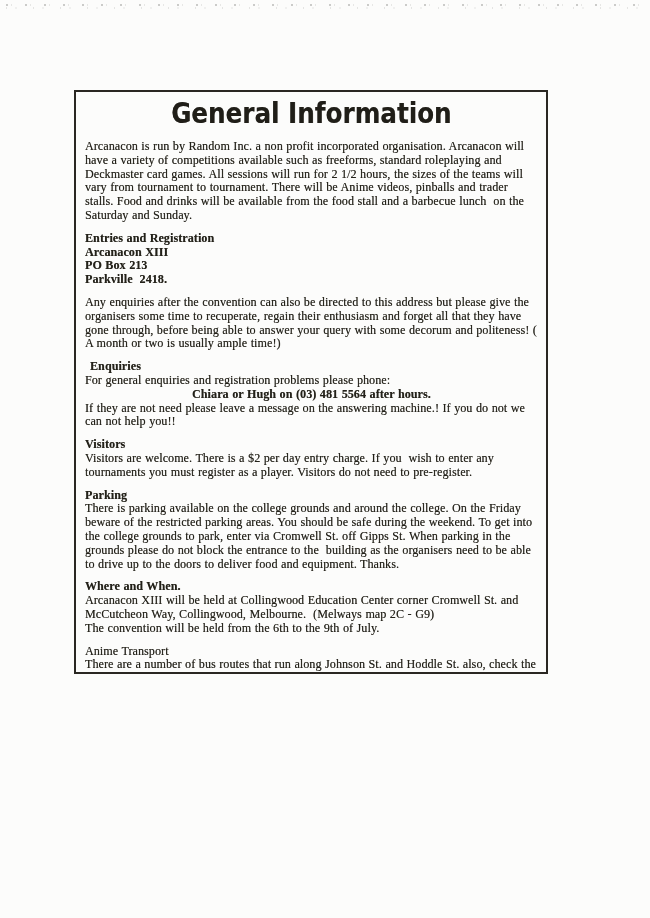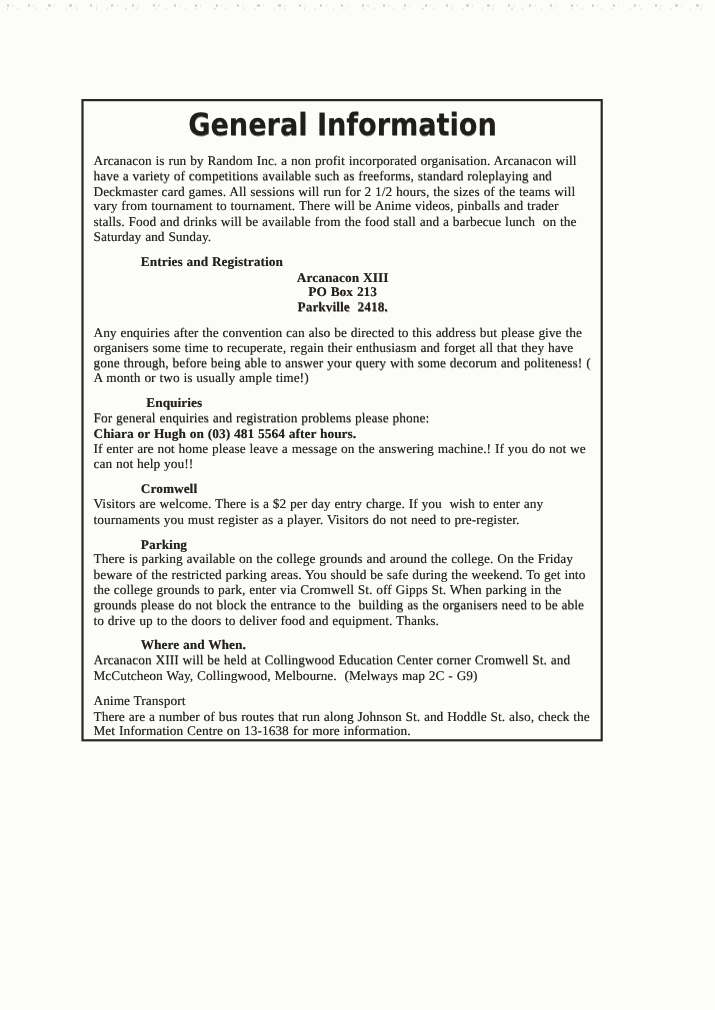--- a/index.html
+++ b/index.html
@@ -55,25 +55,25 @@
   }
   .para, .h, .line {
     font-size: 12px;
     line-height: 13.8px;
     letter-spacing: 0.1px;
     word-spacing: 0.4px;
     white-space: pre-wrap;
     margin: 0;
   }
   .gap-after { margin-bottom: 9px; }
-  .h { font-weight: bold; margin-left: 43px; }
+  .h { font-weight: bold; }
   .h.indent1 { padding-left: 5px; }
-  .bold { font-weight: bold; }
+  .bold { font-weight: bold; text-align: center; }
   .addr {
-    text-align: center;
+    text-align: left;
     font-weight: bold;
   }
 </style>
 </head>
 <body>
 
 <div class="page">
 
   <div class="scan-noise"></div>
 
@@ -92,36 +92,37 @@
         <div class="line gap-after">Parkville  2418.</div>
       </div>
     </div>
 
     <p class="para gap-after">Any enquiries after the convention can also be directed to this address but please give the organisers some time to recuperate, regain their enthusiasm and forget all that they have gone through, before being able to answer your query with some decorum and politeness! ( A month or two is usually ample time!)</p>
 
     <div class="gap-after">
       <div class="h indent1">Enquiries</div>
       <div class="line">For general enquiries and registration problems please phone:</div>
       <div class="line bold">Chiara or Hugh on (03) 481 5564 after hours.</div>
-      <div class="line">If enter are not home please leave a message on the answering machine.! If you do not we can not help you!!</div>
+      <div class="line">If they are not need please leave a message on the answering machine.! If you do not we can not help you!!</div>
     </div>
 
     <div class="gap-after">
-      <div class="h">Cromwell</div>
+      <div class="h">Visitors</div>
       <p class="para">Visitors are welcome. There is a $2 per day entry charge. If you  wish to enter any tournaments you must register as a player. Visitors do not need to pre-register.</p>
     </div>
 
     <div class="gap-after">
       <div class="h">Parking</div>
       <p class="para">There is parking available on the college grounds and around the college. On the Friday beware of the restricted parking areas. You should be safe during the weekend. To get into the college grounds to park, enter via Cromwell St. off Gipps St. When parking in the grounds please do not block the entrance to the  building as the organisers need to be able to drive up to the doors to deliver food and equipment. Thanks.</p>
     </div>
 
     <div class="gap-after">
       <div class="h">Where and When.</div>
       <p class="para">Arcanacon XIII will be held at Collingwood Education Center corner Cromwell St. and McCutcheon Way, Collingwood, Melbourne.  (Melways map 2C - G9)</p>
+      <div class="line">The convention will be held from the 6th to the 9th of July.</div>
     </div>
 
     <div>
       <div class="line">Anime Transport</div>
       <p class="para">There are a number of bus routes that run along Johnson St. and Hoddle St. also, check the Met Information Centre on 13-1638 for more information.</p>
     </div>
 
   </div>
 </div>
 

